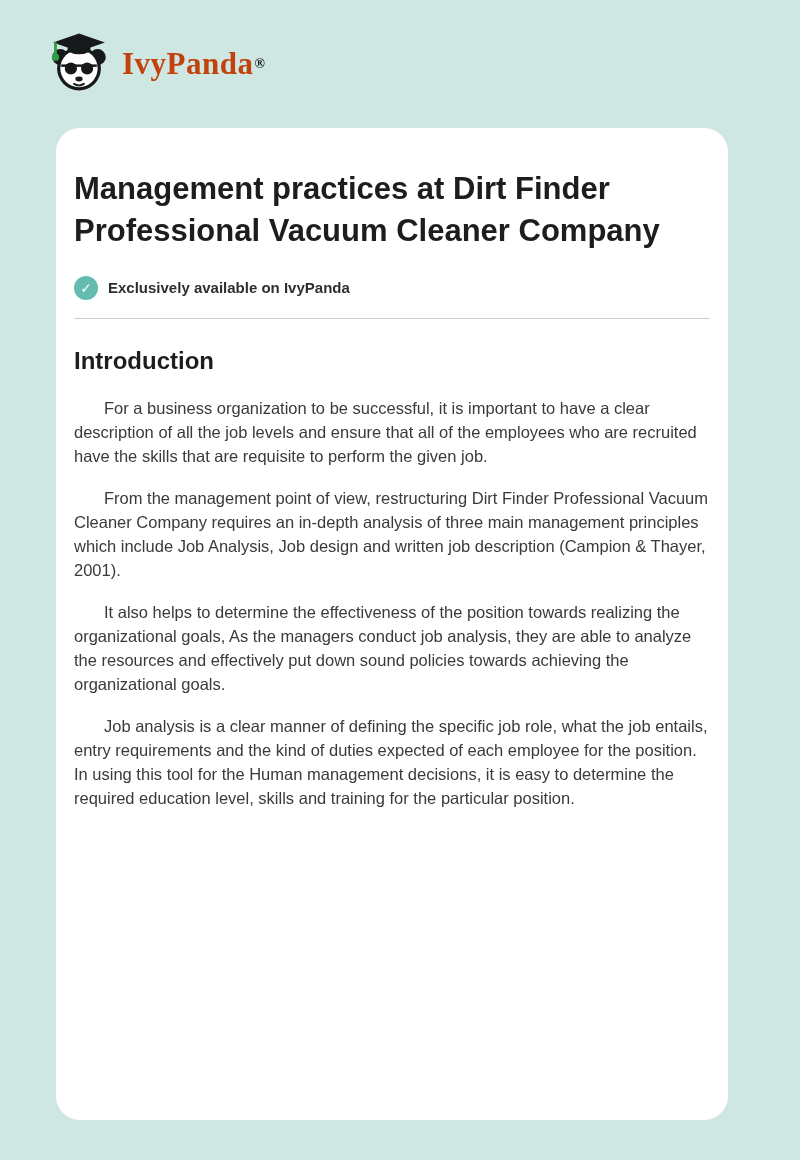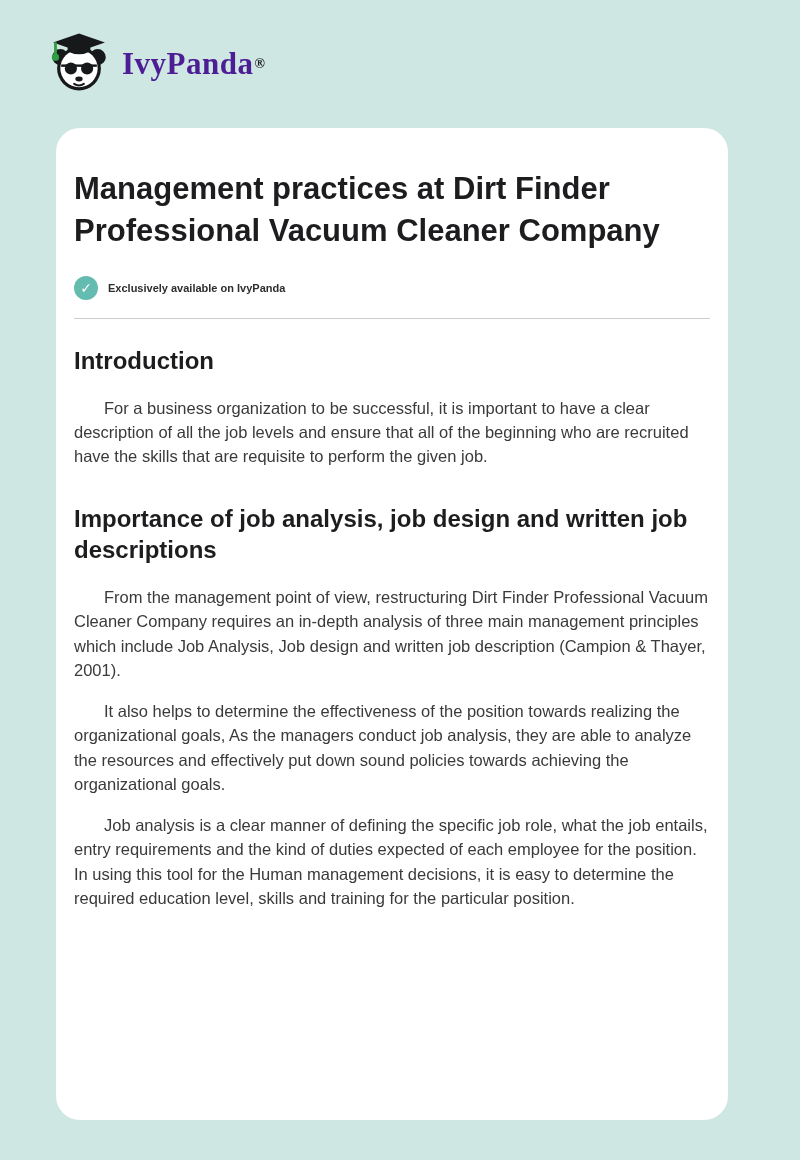--- a/index.html
+++ b/index.html
@@ -24,21 +24,21 @@
   .logo-wrap {
     display: flex;
     align-items: center;
     cursor: pointer;
   }
   .logo-mark { margin-right: 10px; display: block; }
   .brand-name {
     font-family: "Liberation Serif", "DejaVu Serif", serif;
     font-weight: 700;
     font-size: 31px;
-    color: #4c1d95;
+    color: #c2410c;
     letter-spacing: 0.5px;
   }
   .brand-reg {
     font-family: "Liberation Serif", "DejaVu Serif", serif;
     font-weight: 700;
     font-size: 14px;
     color: #15191d;
     vertical-align: super;
     margin-left: 1px;
   }
@@ -71,21 +71,21 @@
     color: #ffffff;
     font-size: 14px;
     font-weight: 700;
     display: flex;
     align-items: center;
     justify-content: center;
     margin-right: 10px;
     flex: 0 0 auto;
   }
   .availability-text {
-    font-size: 11px;
+    font-size: 15px;
     font-weight: 700;
     color: #2e2e30;
     text-align: right;
   }
   .divider {
     border: none;
     border-top: 1px solid #cccccc;
     margin: 0 0 26px 0;
   }
   .section-heading {
@@ -142,22 +142,21 @@
 
   <div class="availability-row">
     <span class="check-badge">✓</span>
     <span class="availability-text">Exclusively available on IvyPanda</span>
   </div>
 
   <hr class="divider">
 
   <section>
     <h2 class="section-heading first">Introduction</h2>
-    <p class="body-paragraph">For a business organization to be successful, it is important to have a clear description of all the job levels and ensure that all of the beginning who are recruited have the skills that are requisite to perform the given job.</p>
+    <p class="body-paragraph">For a business organization to be successful, it is important to have a clear description of all the job levels and ensure that all of the employees who are recruited have the skills that are requisite to perform the given job.</p>
   </section>
 
   <section>
-    <h2 class="section-heading">Importance of job analysis, job design and written job descriptions</h2>
     <p class="body-paragraph">From the management point of view, restructuring Dirt Finder Professional Vacuum Cleaner Company requires an in-depth analysis of three main management principles which include Job Analysis, Job design and written job description (Campion &amp; Thayer, 2001).</p>
     <p class="body-paragraph">It also helps to determine the effectiveness of the position towards realizing the organizational goals, As the managers conduct job analysis, they are able to analyze the resources and effectively put down sound policies towards achieving the organizational goals.</p>
     <p class="body-paragraph">Job analysis is a clear manner of defining the specific job role, what the job entails, entry requirements and the kind of duties expected of each employee for the position. In using this tool for the Human management decisions, it is easy to determine the required education level, skills and training for the particular position.</p>
   </section>
 </main>
 
 </body></html>

